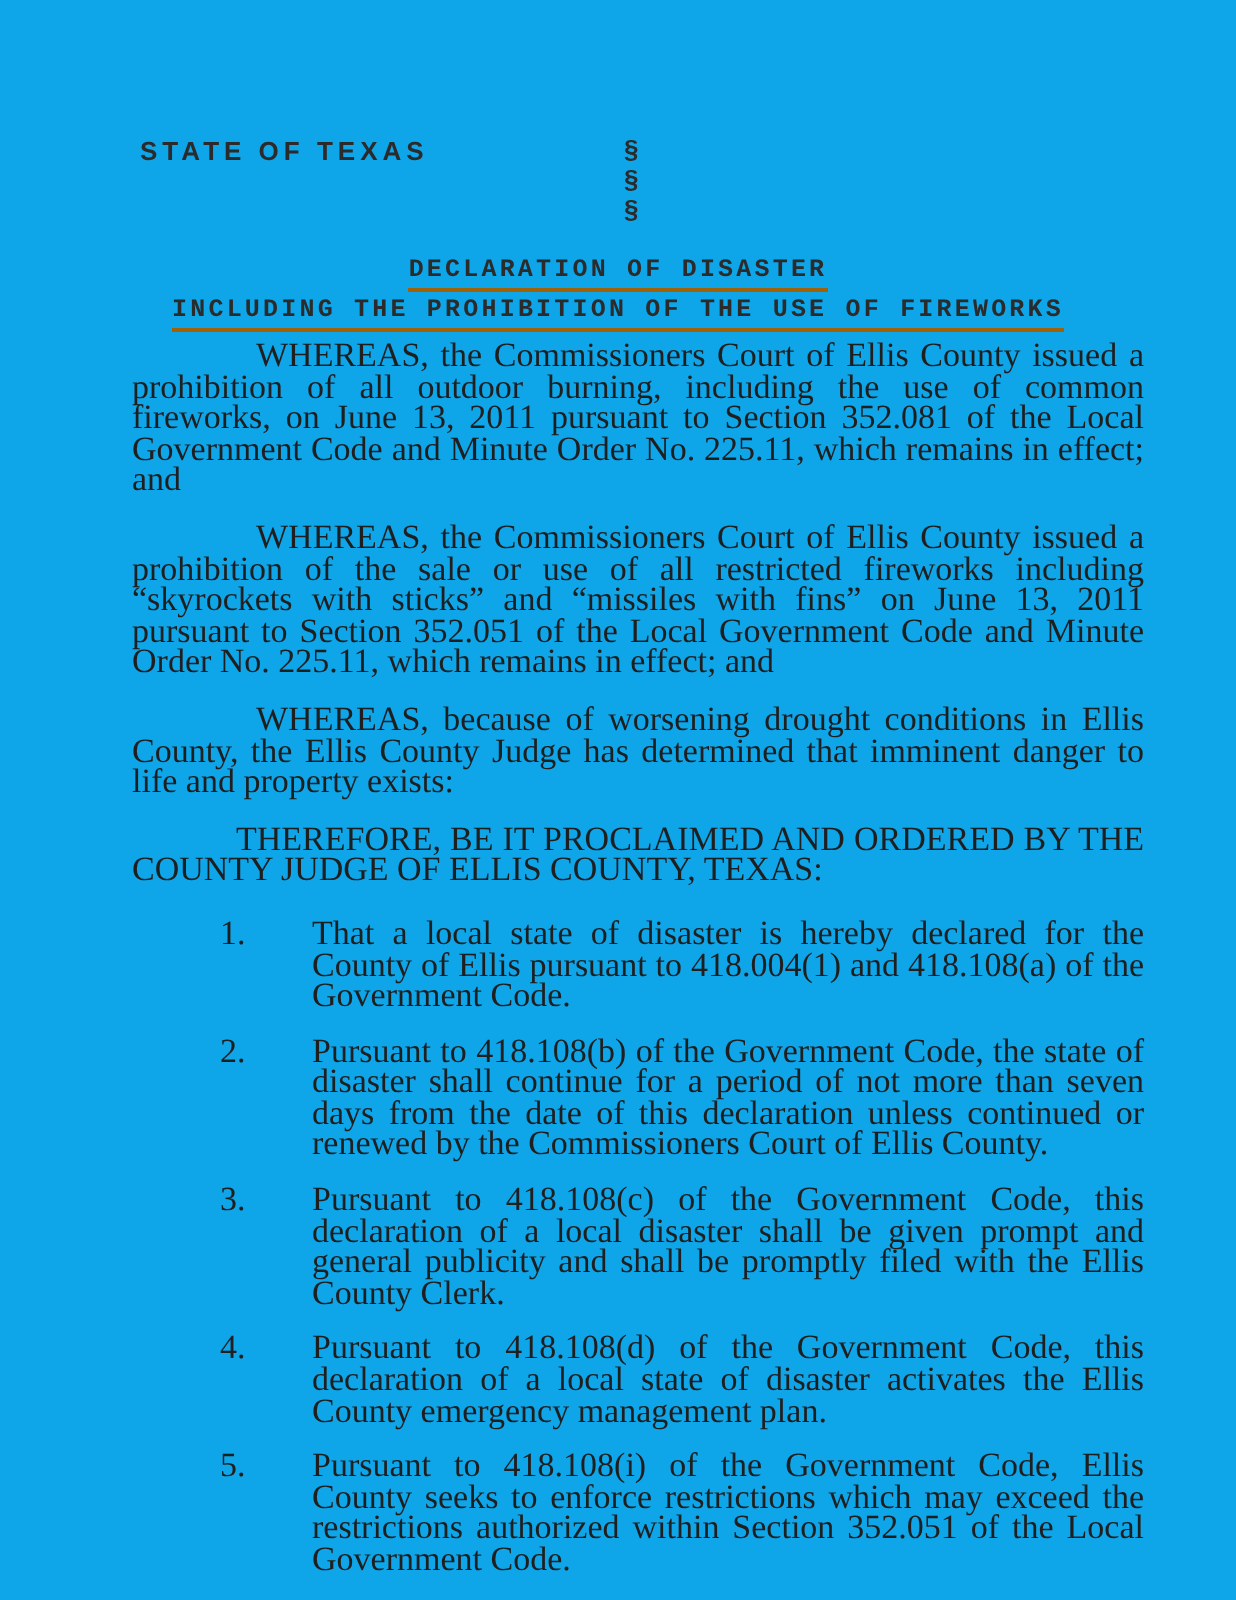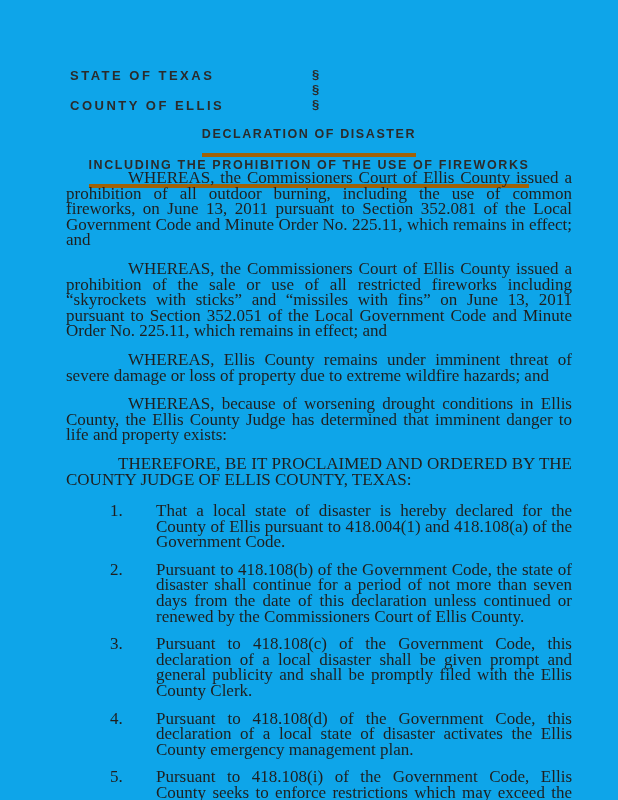--- a/index.html
+++ b/index.html
@@ -52,22 +52,23 @@
     text-align: center;
     font-family: "Liberation Sans", sans-serif;
     font-size: 12.5px;
     font-weight: 700;
     letter-spacing: 1.6px;
     color: #2b2b2b;
     line-height: 16px;
   }
   .doc-title .title-line span {
     display: inline-block;
-    border-bottom: 4px solid #a16207;
-    padding-bottom: 11px;
+    border-bottom: 2px solid #a16207;
+    padding-bottom: 1px;
+    font-family: Liberation Mono, monospace;
   }
   
   .doc-body {
     position: absolute;
     top: 170px;
     left: 66px;
     width: 506px;
     font-size: 17px;
     line-height: 15.6px;
     text-align: justify;
@@ -98,38 +99,36 @@
     margin-left: 16px;
   }
 </style>
 </head>
 <body>
 
 <div class="page">
 
   <div class="caption-left">
     <div class="caption-line">STATE OF TEXAS</div>
-    <div class="caption-line">COUNTY OF ELLIS</div>
   </div>
 
   <div class="caption-symbols">
     <div>§</div>
     <div>§</div>
     <div>§</div>
   </div>
 
   <div class="doc-title">
     <div class="title-line"><span>DECLARATION OF DISASTER</span></div>
     <div class="title-line"><span>INCLUDING THE PROHIBITION OF THE USE OF FIREWORKS</span></div>
   </div>
 
   <div class="doc-body">
     <p class="para">WHEREAS, the Commissioners Court of Ellis County issued a prohibition of all outdoor burning, including the use of common fireworks, on June 13, 2011 pursuant to Section 352.081 of the Local Government Code and Minute Order No. 225.11, which remains in effect; and</p>
     <p class="para">WHEREAS, the Commissioners Court of Ellis County issued a prohibition of the sale or use of all restricted fireworks including “skyrockets with sticks” and “missiles with fins” on June 13, 2011 pursuant to Section 352.051 of the Local Government Code and Minute Order No. 225.11, which remains in effect; and</p>
-    <p class="para">WHEREAS, Ellis County remains under imminent threat of severe damage or loss of property due to extreme wildfire hazards; and</p>
     <p class="para">WHEREAS, because of worsening drought conditions in Ellis County, the Ellis County Judge has determined that imminent danger to life and property exists:</p>
 
     <p class="para proclaim">THEREFORE, BE IT PROCLAIMED AND ORDERED BY THE COUNTY JUDGE OF ELLIS COUNTY, TEXAS:</p>
 
     <div class="ordered-list">
       <div class="ordered-item">
         <span class="item-number">1.</span>
         <span class="item-text">That a local state of disaster is hereby declared for the County of Ellis pursuant to 418.004(1) and 418.108(a) of the Government Code.</span>
       </div>
       <div class="ordered-item">

